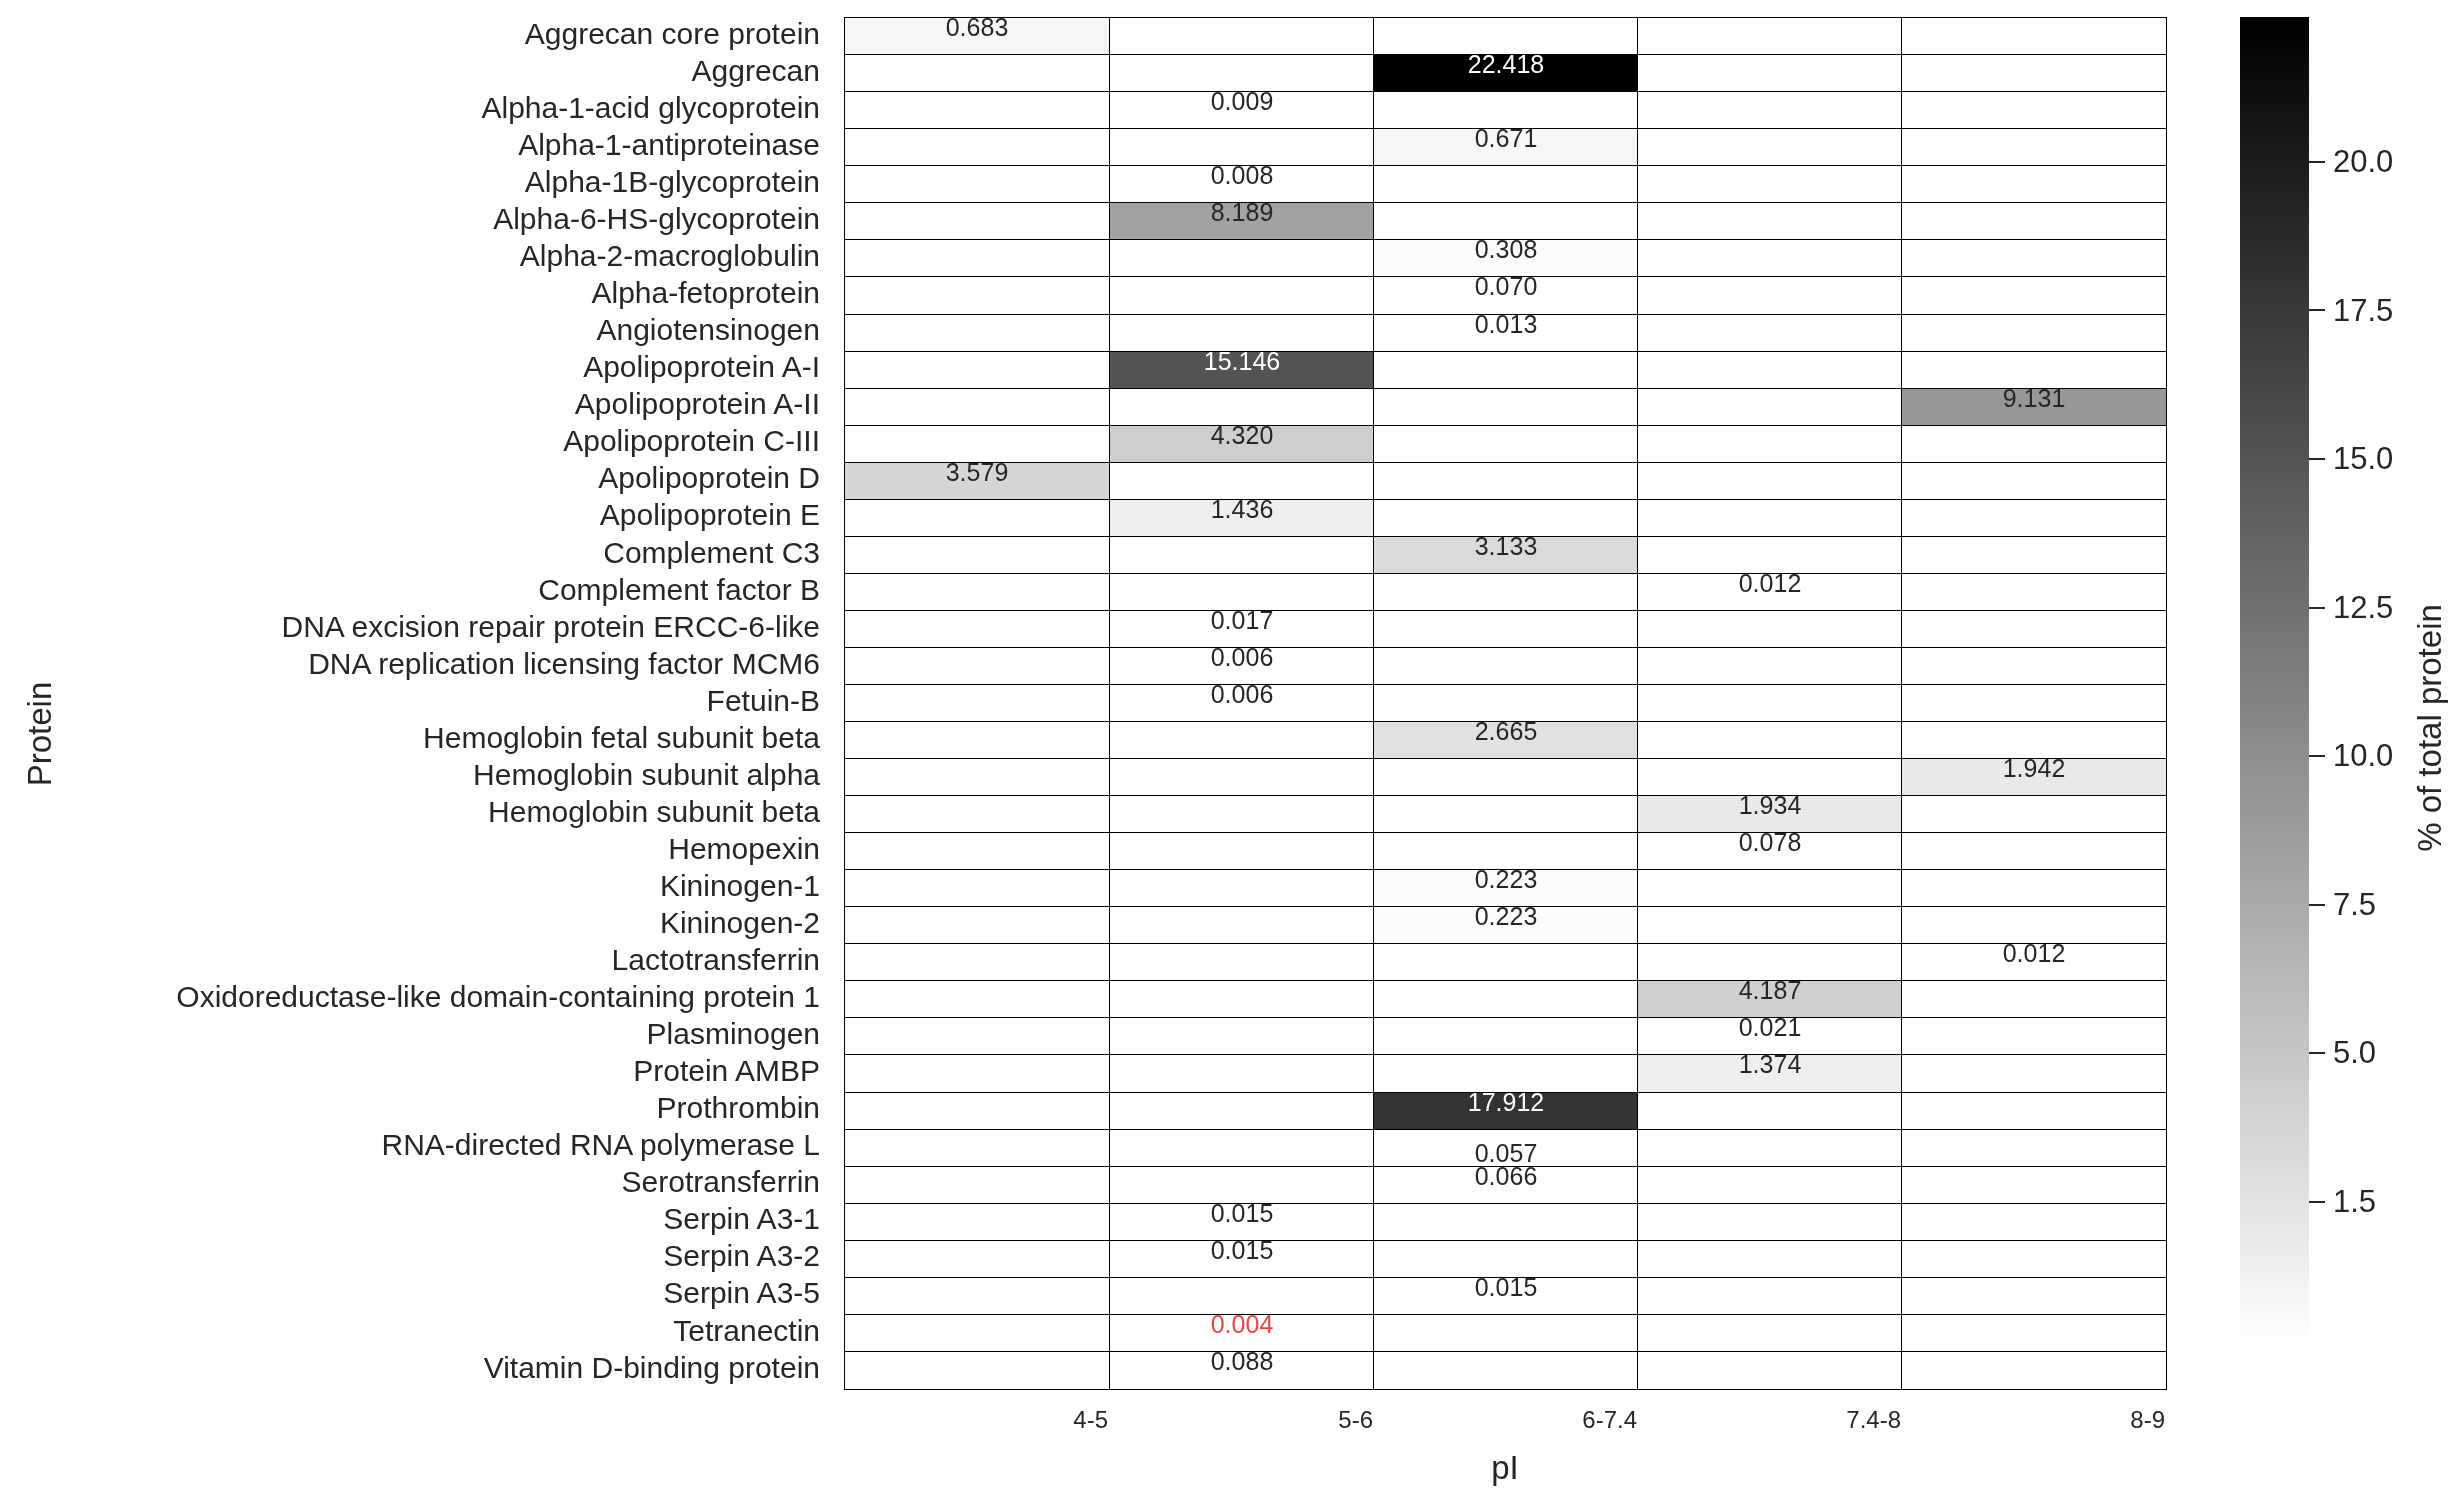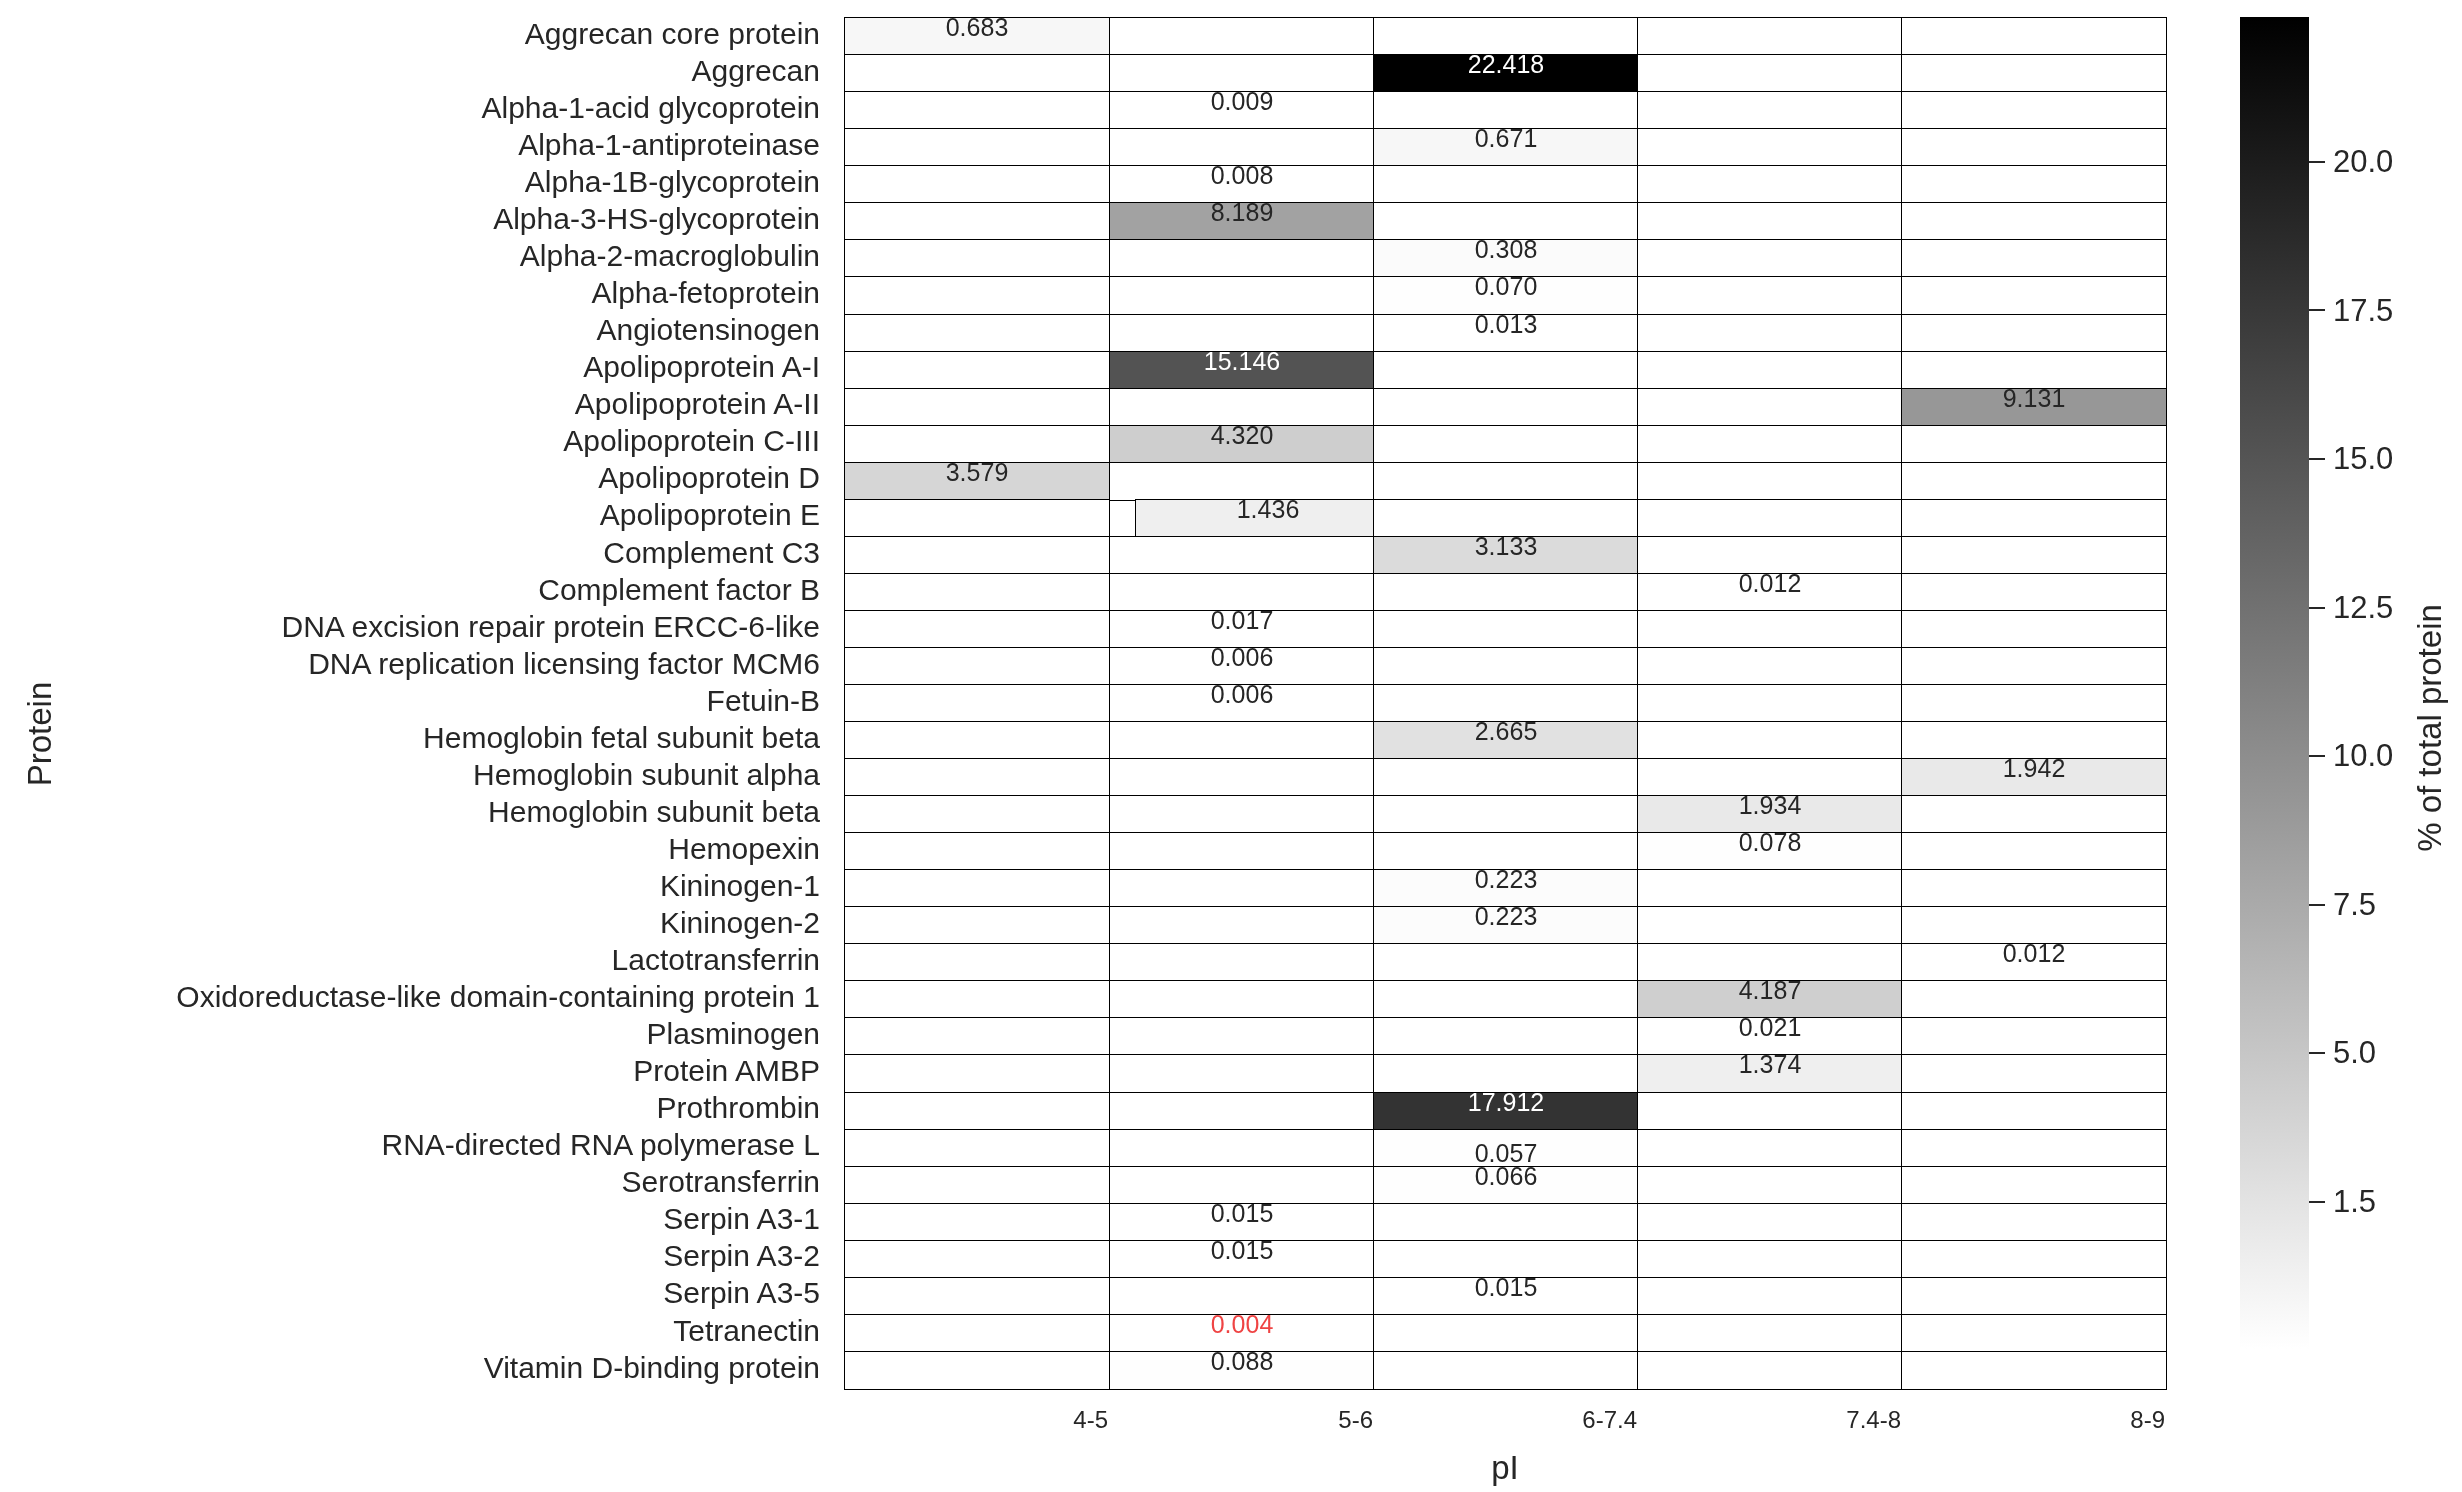--- a/index.html
+++ b/index.html
@@ -22,21 +22,21 @@
 <body>
 
 <div id="chart">
   <div class="axis-title" style="left:-17px; top:715px; transform: rotate(-90deg); width:114px; text-align:center;">Protein</div>
   <div id="ylabels">
       <div class="ylabel-row" style="top: 15px;">Aggrecan core protein</div>
       <div class="ylabel-row" style="top: 52px;">Aggrecan</div>
       <div class="ylabel-row" style="top: 89px;">Alpha-1-acid glycoprotein</div>
       <div class="ylabel-row" style="top: 126px;">Alpha-1-antiproteinase</div>
       <div class="ylabel-row" style="top: 163px;">Alpha-1B-glycoprotein</div>
-      <div class="ylabel-row" style="top: 200px;">Alpha-3-HS-glycoprotein</div>
+      <div class="ylabel-row" style="top: 200px;">Alpha-6-HS-glycoprotein</div>
       <div class="ylabel-row" style="top: 237px;">Alpha-2-macroglobulin</div>
       <div class="ylabel-row" style="top: 274px;">Alpha-fetoprotein</div>
       <div class="ylabel-row" style="top: 311px;">Angiotensinogen</div>
       <div class="ylabel-row" style="top: 348px;">Apolipoprotein A-I</div>
       <div class="ylabel-row" style="top: 385px;">Apolipoprotein A-II</div>
       <div class="ylabel-row" style="top: 422px;">Apolipoprotein C-III</div>
       <div class="ylabel-row" style="top: 459px;">Apolipoprotein D</div>
       <div class="ylabel-row" style="top: 496px;">Apolipoprotein E</div>
       <div class="ylabel-row" style="top: 534px;">Complement C3</div>
       <div class="ylabel-row" style="top: 571px;">Complement factor B</div>
@@ -148,21 +148,21 @@
       <div class="cell" style="left: 1637px; top: 425px; width: 266px; height: 39px; background: rgb(255, 255, 255);"></div>
       <div class="cell" style="left: 1901px; top: 425px; width: 266px; height: 39px; background: rgb(255, 255, 255);"></div>
       <div class="cell" style="left: 844px; top: 462px; width: 266px; height: 39px; background: rgb(214, 214, 214);">
         <span style="color: rgb(38, 38, 38); padding-top: 1.1px;">3.579</span>
       </div>
       <div class="cell" style="left: 1109px; top: 462px; width: 266px; height: 39px; background: rgb(255, 255, 255);"></div>
       <div class="cell" style="left: 1373px; top: 462px; width: 266px; height: 39px; background: rgb(255, 255, 255);"></div>
       <div class="cell" style="left: 1637px; top: 462px; width: 266px; height: 39px; background: rgb(255, 255, 255);"></div>
       <div class="cell" style="left: 1901px; top: 462px; width: 266px; height: 39px; background: rgb(255, 255, 255);"></div>
       <div class="cell" style="left: 844px; top: 499px; width: 266px; height: 39px; background: rgb(255, 255, 255);"></div>
-      <div class="cell" style="left: 1135px; top: 499px; width: 266px; height: 39px; background: rgb(239, 239, 239);">
+      <div class="cell" style="left: 1109px; top: 499px; width: 266px; height: 39px; background: rgb(239, 239, 239);">
         <span style="color: rgb(38, 38, 38); padding-top: 1.1px;">1.436</span>
       </div>
       <div class="cell" style="left: 1373px; top: 499px; width: 266px; height: 39px; background: rgb(255, 255, 255);"></div>
       <div class="cell" style="left: 1637px; top: 499px; width: 266px; height: 39px; background: rgb(255, 255, 255);"></div>
       <div class="cell" style="left: 1901px; top: 499px; width: 266px; height: 39px; background: rgb(255, 255, 255);"></div>
       <div class="cell" style="left: 844px; top: 536px; width: 266px; height: 39px; background: rgb(255, 255, 255);"></div>
       <div class="cell" style="left: 1109px; top: 536px; width: 266px; height: 39px; background: rgb(255, 255, 255);"></div>
       <div class="cell" style="left: 1373px; top: 536px; width: 266px; height: 39px; background: rgb(219, 219, 219);">
         <span style="color: rgb(38, 38, 38); padding-top: 1.1px;">3.133</span>
       </div>

